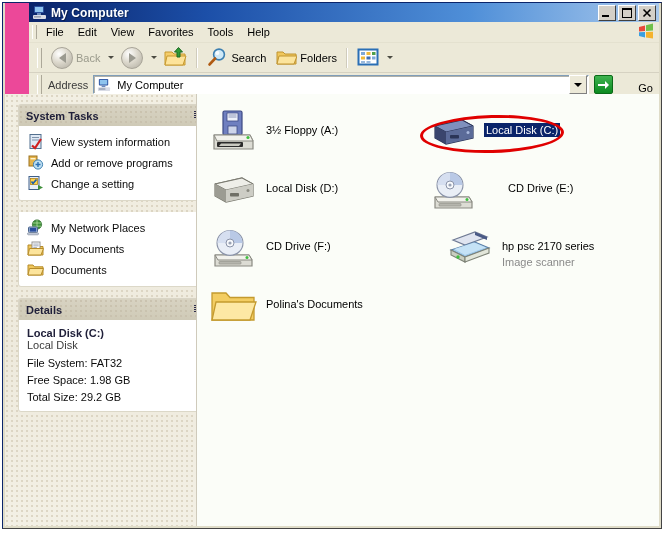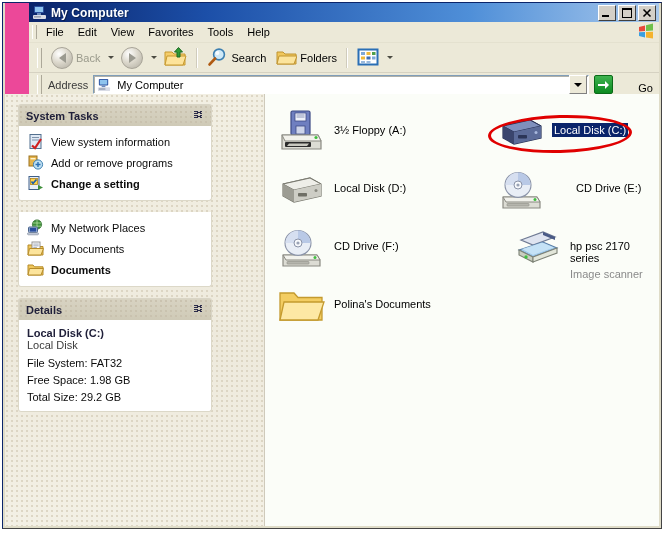--- a/index.html
+++ b/index.html
@@ -191,21 +191,21 @@
   #go-label { font-size:11px; margin-left:4px; color:#000; }
 
   
   #body-area {
     position: absolute;
     left: 0; right: 0; top: 91px; bottom: 0;
     display: flex;
     background: #ffffff;
   }
   #sidebar {
-    width: 260px; flex: none;
+    width: 192px; flex: none;
     background:
       radial-gradient(circle at 2px 2px, rgba(214,206,186,.75) 0.8px, rgba(0,0,0,0) 1.1px) 0 0/5px 5px,
       linear-gradient(to bottom, #f2efe3 0%, #eeeadd 60%, #f3f0e5 100%);
     border-right: 1px solid #cfcabb;
     padding: 10px 0 0 13px;
     box-sizing: border-box;
     overflow: hidden;
   }
   .panel { width: 194px; margin-bottom: 11px; }
   .panel-head {
@@ -246,21 +246,21 @@
     border: 1px solid #dcd8c8;
     border-top: none;
     border-bottom-left-radius: 3px; border-bottom-right-radius: 3px;
     padding: 7px 8px 8px 8px;
     box-sizing: border-box;
   }
   .task-row {
     display: flex; align-items: center;
     margin-bottom: 4px; cursor: default;
   }
-  .task-row:last-child { margin-bottom: 0; font-weight: bold; }
+  .task-row:last-child { margin-bottom: 0; }
   .task-ico { width: 17px; height: 17px; flex:none; margin-right: 7px; position: relative; }
   .task-label { font-size: 11px; color: #0b0b0b; }
   .det-title { font-size: 11px; font-weight: bold; color: #20203a; }
   .det-sub { font-size: 11px; color: #3c3c3c; margin-bottom: 6px; }
   .det-line { font-size: 11px; color: #0b0b0b; margin-bottom: 5px; }
   .det-line:last-child { margin-bottom: 0; }
 
   
   #content {
     position: relative;

